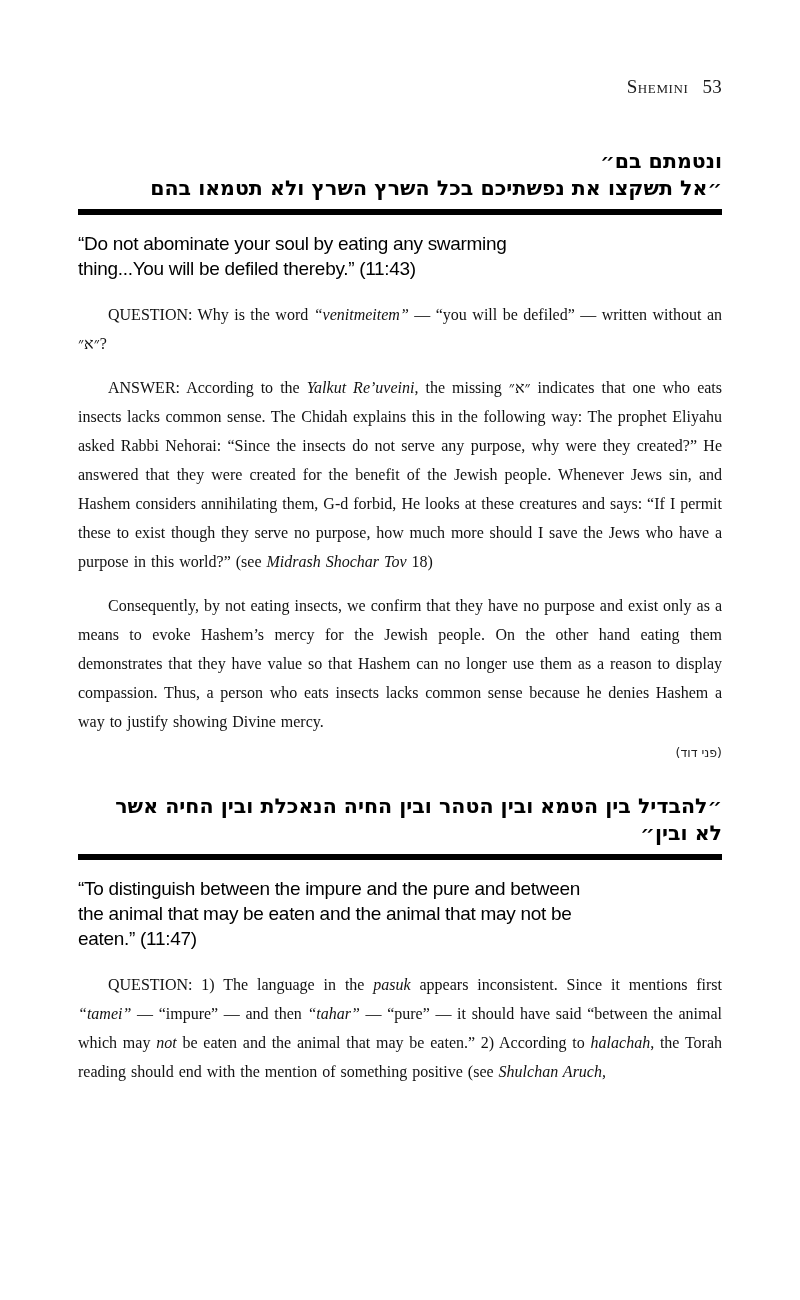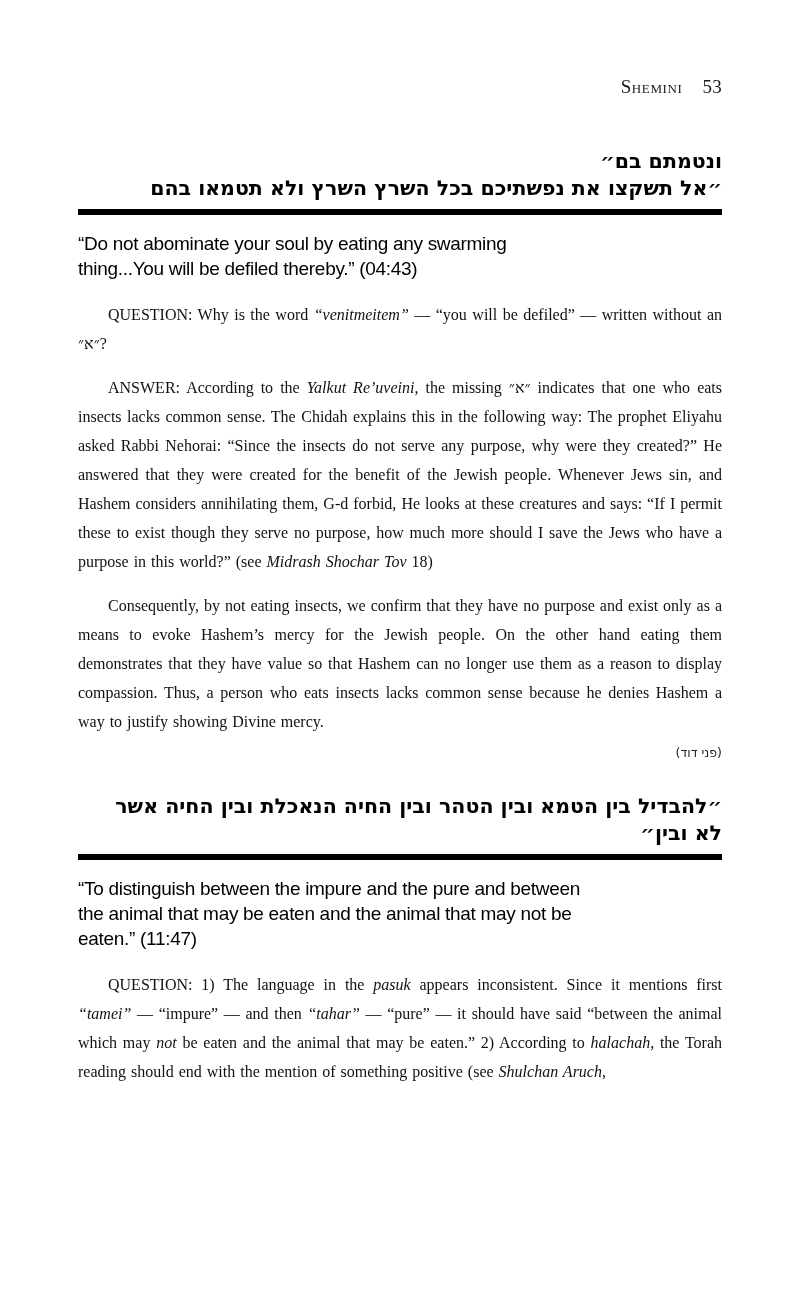--- a/index.html
+++ b/index.html
@@ -14,21 +14,21 @@
     box-sizing: border-box;
     background: #ffffff;
     padding: 76px 78px 0 78px;
     color: #111;
     overflow: hidden;
   }
   .page-header {
     display: flex;
     justify-content: flex-end;
     align-items: center;
-    gap: 20px;
+    gap: 14px;
     font-family: "Liberation Serif", serif;
     font-size: 19px;
     color: #1a1a1a;
   }
   .page-header .title {
     font-variant: small-caps;
     letter-spacing: 0.6px;
   }
   .page-header .pagenum {
     letter-spacing: 0.3px;
@@ -89,21 +89,21 @@
   </div>
 
   <div>
     <div class="hquote hquote-1">
       <div class="hline">ונטמתם בם״</div>
       <div class="hline">״אל תשקצו את נפשתיכם בכל השרץ השרץ ולא תטמאו בהם</div>
     </div>
     <div class="rule"></div>
     <div class="trans">
       <div class="tline">“Do not abominate your soul by eating any swarming</div>
-      <div class="tline">thing...You will be defiled thereby.” (04:43)</div>
+      <div class="tline">thing...You will be defiled thereby.” (11:43)</div>
     </div>
     <p class="para first"><span>QUESTION: Why is the word </span><i>“venitmeitem”</i><span> — “you will be defiled” — written without an ״א״?</span></p>
     <p class="para"><span>ANSWER: According to the </span><i>Yalkut Re’uveini</i><span>, the missing ״א״ indicates that one who eats insects lacks common sense. The Chidah explains this in the following way: The prophet Eliyahu asked Rabbi Nehorai: “Since the insects do not serve any purpose, why were they created?” He answered that they were created for the benefit of the Jewish people. Whenever Jews sin, and Hashem considers annihilating them, G-d forbid, He looks at these creatures and says: “If I permit these to exist though they serve no purpose, how much more should I save the Jews who have a purpose in this world?” (see </span><i>Midrash Shochar Tov</i><span> 18)</span></p>
     <p class="para"><span>Consequently, by not eating insects, we confirm that they have no purpose and exist only as a means to evoke Hashem’s mercy for the Jewish people. On the other hand eating them demonstrates that they have value so that Hashem can no longer use them as a reason to display compassion. Thus, a person who eats insects lacks common sense because he denies Hashem a way to justify showing Divine mercy.</span></p>
     <div class="attribution">(פני דוד)</div>
   </div>
 
   <div>
     <div class="hquote hquote-2">
       <div class="hline">״להבדיל בין הטמא ובין הטהר ובין החיה הנאכלת ובין החיה אשר</div>

